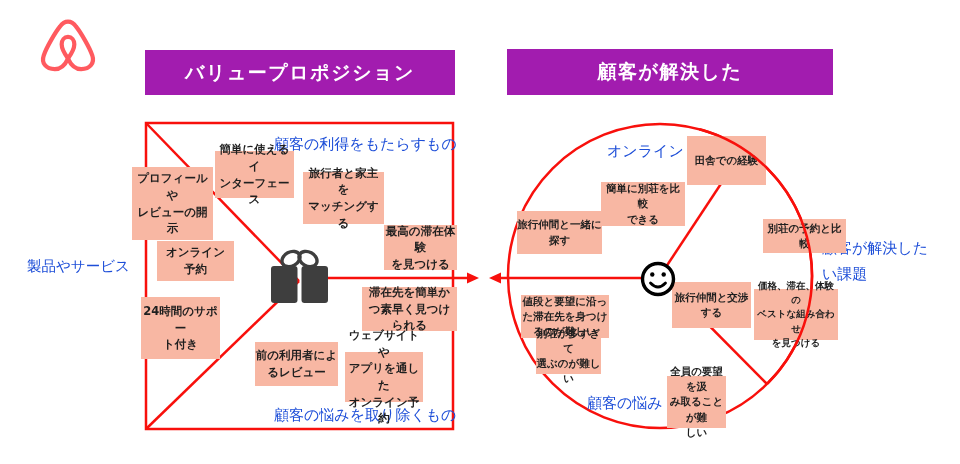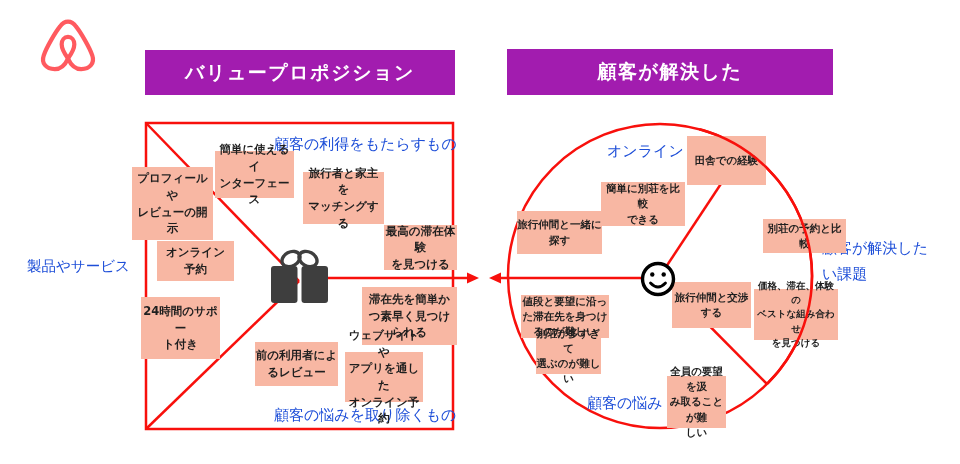--- a/index.html
+++ b/index.html
@@ -79,21 +79,21 @@
 <div class="note vnote" style="left:215px;top:151px;width:79px;height:47px">簡単に使えるイ
 ンターフェース</div>
 <div class="note vnote" style="left:303px;top:172px;width:81px;height:52px">旅行者と家主を
 マッチングする</div>
 <div class="note vnote" style="left:157px;top:241px;width:77px;height:40px">オンライン
 予約</div>
 <div class="note vnote" style="left:141px;top:297px;width:79px;height:62px">24時間のサポー
 ト付き</div>
 <div class="note vnote" style="left:384px;top:225px;width:73px;height:45px">最高の滞在体験
 を見つける</div>
-<div class="note vnote" style="left:362px;top:287px;width:95px;height:58px">滞在先を簡単か
+<div class="note vnote" style="left:362px;top:287px;width:95px;height:44px">滞在先を簡単か
 つ素早く見つけ
 られる</div>
 <div class="note vnote" style="left:255px;top:342px;width:83px;height:44px">前の利用者によ
 るレビュー</div>
 <div class="note vnote" style="left:345px;top:352px;width:78px;height:50px">ウェブサイトや
 アプリを通した
 オンライン予約</div>
 
 <div class="note cnote" style="left:687px;top:136px;width:79px;height:49px">田舎での経験</div>
 <div class="note cnote" style="left:601px;top:182px;width:84px;height:44px">簡単に別荘を比較

